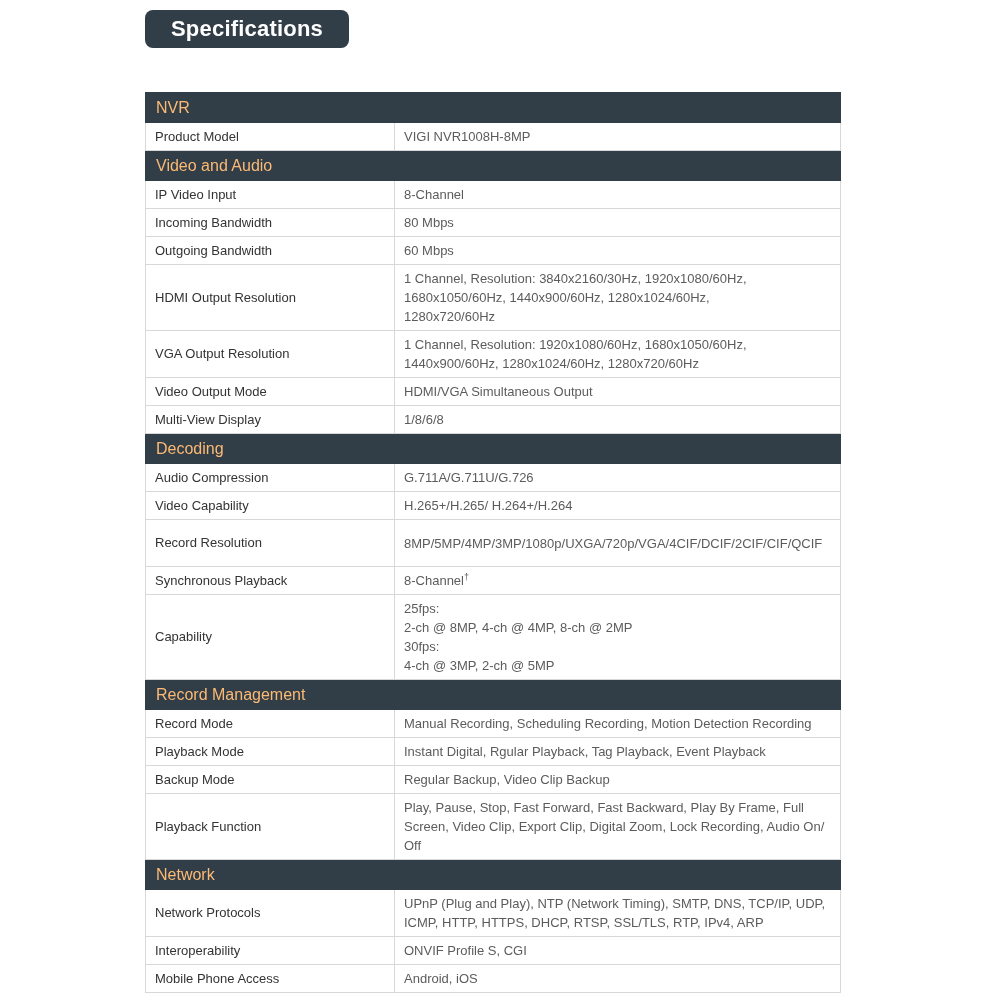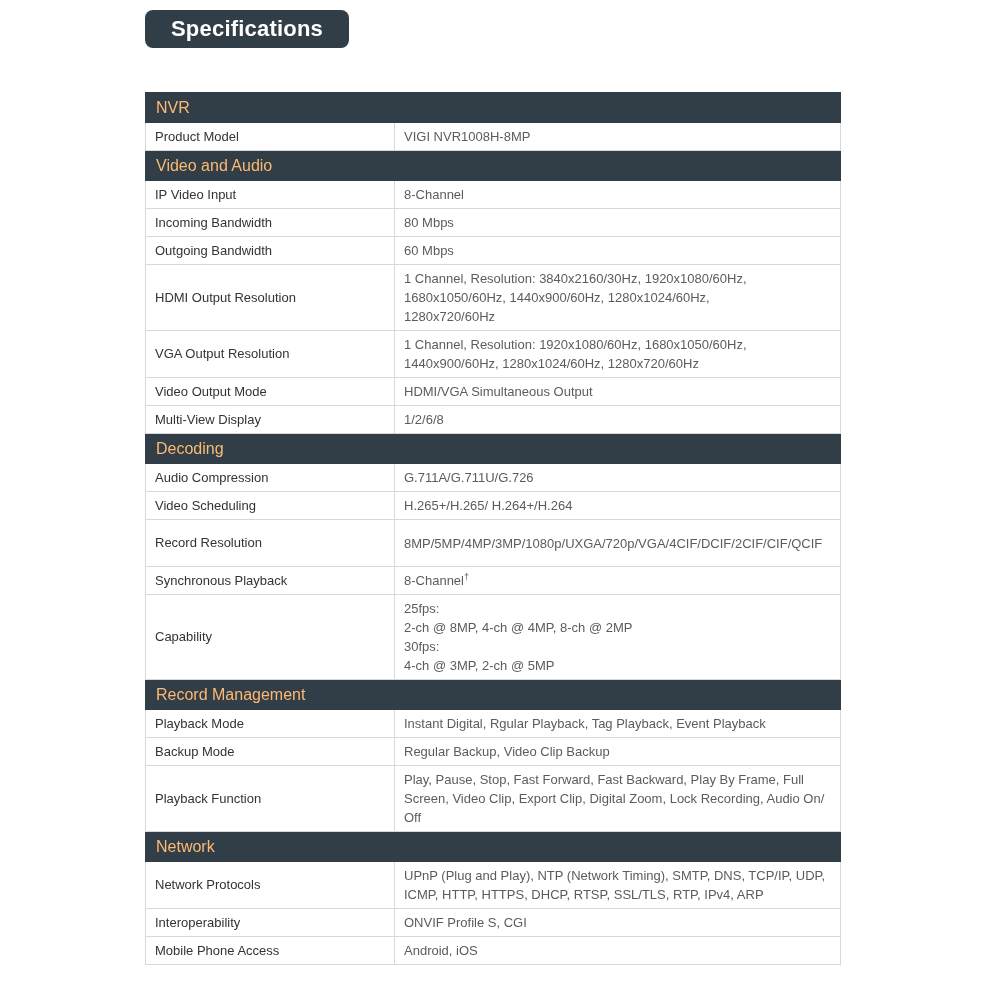--- a/index.html
+++ b/index.html
@@ -138,34 +138,34 @@
 1440x900/60Hz, 1280x1024/60Hz, 1280x720/60Hz</span></td>
   </tr>
 
   <tr class="spec-row">
     <td class="label-cell">Video Output Mode</td>
     <td class="value-cell"><span class="value-text">HDMI/VGA Simultaneous Output</span></td>
   </tr>
 
   <tr class="spec-row">
     <td class="label-cell">Multi-View Display</td>
-    <td class="value-cell"><span class="value-text">1/2/6/8</span></td>
+    <td class="value-cell"><span class="value-text">1/8/6/8</span></td>
   </tr>
 
   <tr class="section-row">
     <td colspan="2">Decoding</td>
   </tr>
 
   <tr class="spec-row">
     <td class="label-cell">Audio Compression</td>
     <td class="value-cell"><span class="value-text">G.711A/G.711U/G.726</span></td>
   </tr>
 
   <tr class="spec-row">
-    <td class="label-cell">Video Scheduling</td>
+    <td class="label-cell">Video Capability</td>
     <td class="value-cell"><span class="value-text">H.265+/H.265/ H.264+/H.264</span></td>
   </tr>
 
   <tr class="spec-row spacious">
     <td class="label-cell">Record Resolution</td>
     <td class="value-cell"><span class="value-text">8MP/5MP/4MP/3MP/1080p/UXGA/720p/VGA/4CIF/DCIF/2CIF/CIF/QCIF</span></td>
   </tr>
 
   <tr class="spec-row">
     <td class="label-cell">Synchronous Playback</td>
@@ -177,20 +177,24 @@
     <td class="value-cell"><span class="value-text">25fps:
 2-ch @ 8MP, 4-ch @ 4MP, 8-ch @ 2MP
 30fps:
 4-ch @ 3MP, 2-ch @ 5MP</span></td>
   </tr>
 
   <tr class="section-row">
     <td colspan="2">Record Management</td>
   </tr>
 
+  <tr class="spec-row">
+    <td class="label-cell">Record Mode</td>
+    <td class="value-cell"><span class="value-text">Manual Recording, Scheduling Recording, Motion Detection Recording</span></td>
+  </tr>
 
   <tr class="spec-row">
     <td class="label-cell">Playback Mode</td>
     <td class="value-cell"><span class="value-text">Instant Digital, Rgular Playback, Tag Playback, Event Playback</span></td>
   </tr>
 
   <tr class="spec-row">
     <td class="label-cell">Backup Mode</td>
     <td class="value-cell"><span class="value-text">Regular Backup, Video Clip Backup</span></td>
   </tr>

